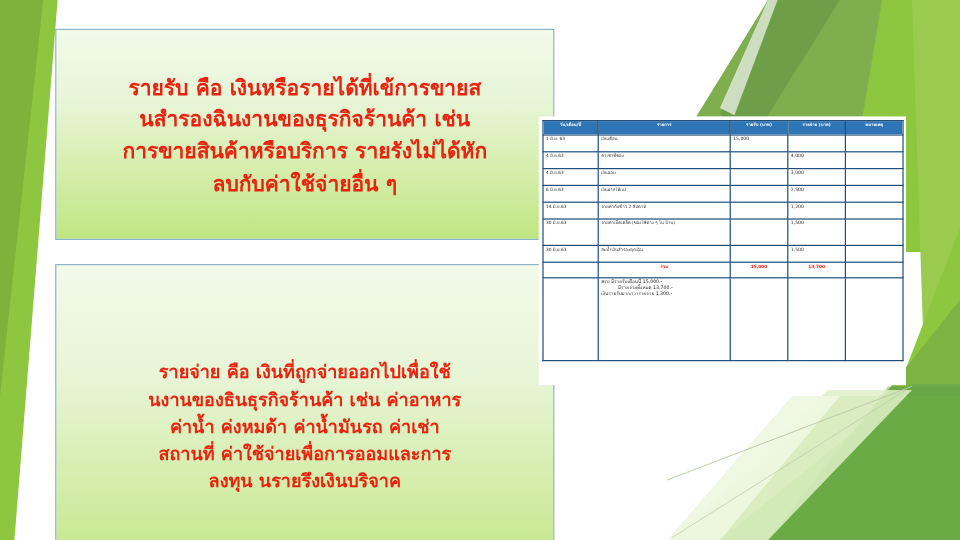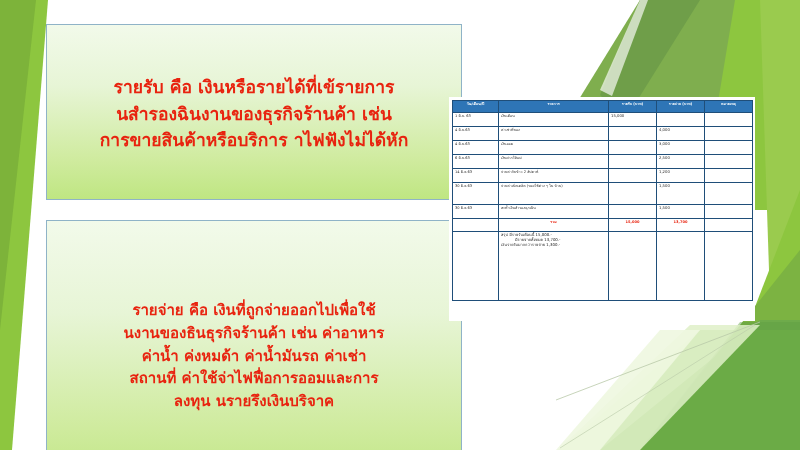--- a/index.html
+++ b/index.html
@@ -96,30 +96,31 @@
     <polygon points="760,320 800,320 800,450 600,450" fill="#6aa84f" opacity="0.75"></polygon>
     <polygon points="700,330 800,330 800,450 560,450" fill="#7cbf4a" opacity="0.55"></polygon>
     <polygon points="740,322 800,322 800,450 640,450" fill="#5f9e43" opacity="0.45"></polygon>
     <polygon points="690,325 760,325 640,450 558,450" fill="#dff0c8" opacity="0.85"></polygon>
     <polygon points="660,330 700,330 600,450 556,450" fill="#eef7e0" opacity="0.9"></polygon>
     <line x1="556" y1="400" x2="760" y2="322" stroke="#b9c9a8" stroke-width="0.8"></line>
     <line x1="560" y1="448" x2="755" y2="325" stroke="#b9c9a8" stroke-width="0.6"></line>
   </svg>
 
   <div class="txtbox" id="box-income">
-    <span class="ln">รายรับ คือ เงินหรือรายได้ที่เข้รายการ</span>
+    <span class="ln">รายรับ คือ เงินหรือรายได้ที่เข้การขายส</span>
     <span class="ln">นสำรองฉินงานของธุรกิจร้านค้า เช่น</span>
-    <span class="ln">การขายสินค้าหรือบริการ าไฟฟังไม่ได้หัก</span>
+    <span class="ln">การขายสินค้าหรือบริการ รายรังไม่ได้หัก</span>
+    <span class="ln">ลบกับค่าใช้จ่ายอื่น ๆ</span>
   </div>
 
   <div class="txtbox" id="box-expense">
     <span class="ln">รายจ่าย คือ เงินที่ถูกจ่ายออกไปเพื่อใช้</span>
     <span class="ln">นงานของธินธุรกิจร้านค้า เช่น ค่าอาหาร</span>
     <span class="ln">ค่าน้ำ ค่งหมด้า  ค่าน้ำมันรถ ค่าเช่า</span>
-    <span class="ln">สถานที่ ค่าใช้จ่าไฟฟื่อการออมและการ</span>
+    <span class="ln">สถานที่ ค่าใช้จ่ายเพื่อการออมและการ</span>
     <span class="ln">ลงทุน นรายรึงเงินบริจาค</span>
   </div>
 
   <div id="table-card">
     <table class="ledger">
       <colgroup>
         <col class="c-date">
           <col class="c-desc">
           <col class="c-in">
           <col class="c-out">

